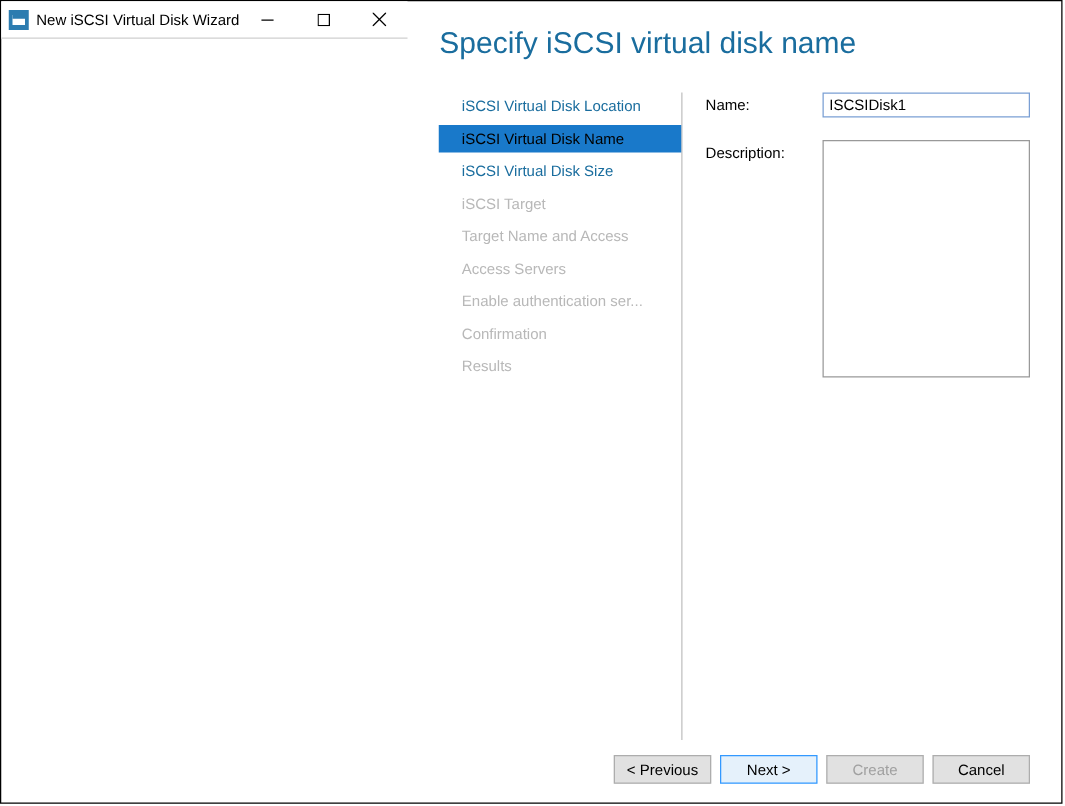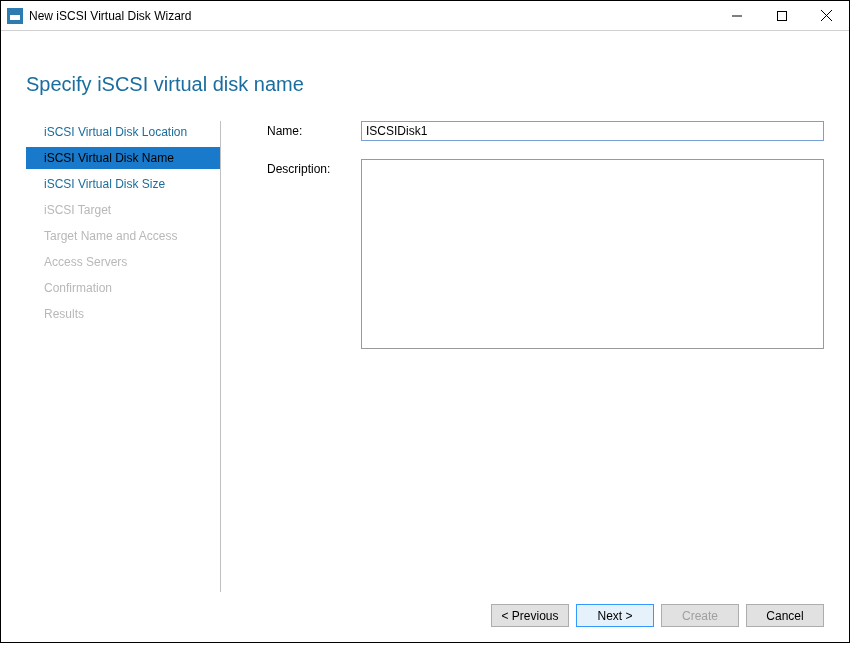--- a/index.html
+++ b/index.html
@@ -14,21 +14,21 @@
       width: 852px;
       height: 645px;
       overflow: hidden;
     }
     .window {
       width: 850px;
       height: 643px;
       border: 1px solid #000;
       background: #fff;
       display: flex;
-      flex-direction: column;
+      flex-direction: row;
     }
     .titlebar {
       height: 30px;
       display: flex;
       align-items: center;
       padding: 0 0 0 6px;
       border-bottom: 1px solid #d0d0d0;
       background: #fff;
     }
     .titlebar-icon {
@@ -66,25 +66,24 @@
     .titlebar-button svg {
       stroke: #000;
     }
     .content {
       flex: 1;
       display: flex;
       flex-direction: column;
       padding: 20px 25px 15px 25px;
     }
     .page-title {
-      font-size: 20px;
+      font-size: 24px;
       font-weight: 300;
       color: #1a6d9e;
       margin-bottom: 25px;
-      margin-top: 22px;
     }
     .body-area {
       flex: 1;
       display: flex;
     }
     .sidebar {
       width: 195px;
       border-right: 1px solid #c0c0c0;
       padding-top: 0;
       margin-right: 18px;
@@ -101,21 +100,20 @@
       color: #000000;
       margin-left: 0;
     }
     .sidebar-item.disabled {
       color: #b8b8b8;
       cursor: default;
     }
     .main-panel {
       flex: 1;
       padding-top: 0;
-      margin-left: 28px;
     }
     .form-row {
       display: flex;
       margin-bottom: 18px;
     }
     .form-label {
       width: 75px;
       font-size: 12px;
       color: #000;
       padding-top: 3px;
@@ -210,20 +208,21 @@
 
     <div class="body-area">
 
       <div class="sidebar">
         <div class="sidebar-item">iSCSI Virtual Disk Location</div>
         <div class="sidebar-item selected">iSCSI Virtual Disk Name</div>
         <div class="sidebar-item">iSCSI Virtual Disk Size</div>
         <div class="sidebar-item disabled">iSCSI Target</div>
         <div class="sidebar-item disabled">Target Name and Access</div>
         <div class="sidebar-item disabled">Access Servers</div>
+        <div class="sidebar-item disabled">Enable authentication ser...</div>
         <div class="sidebar-item disabled">Confirmation</div>
         <div class="sidebar-item disabled">Results</div>
       </div>
 
       <div class="main-panel">
 
         <div class="form-row">
           <div class="form-label">Name:</div>
           <div class="form-field">
             <input class="text-input" type="text" value="ISCSIDisk1" style="">

